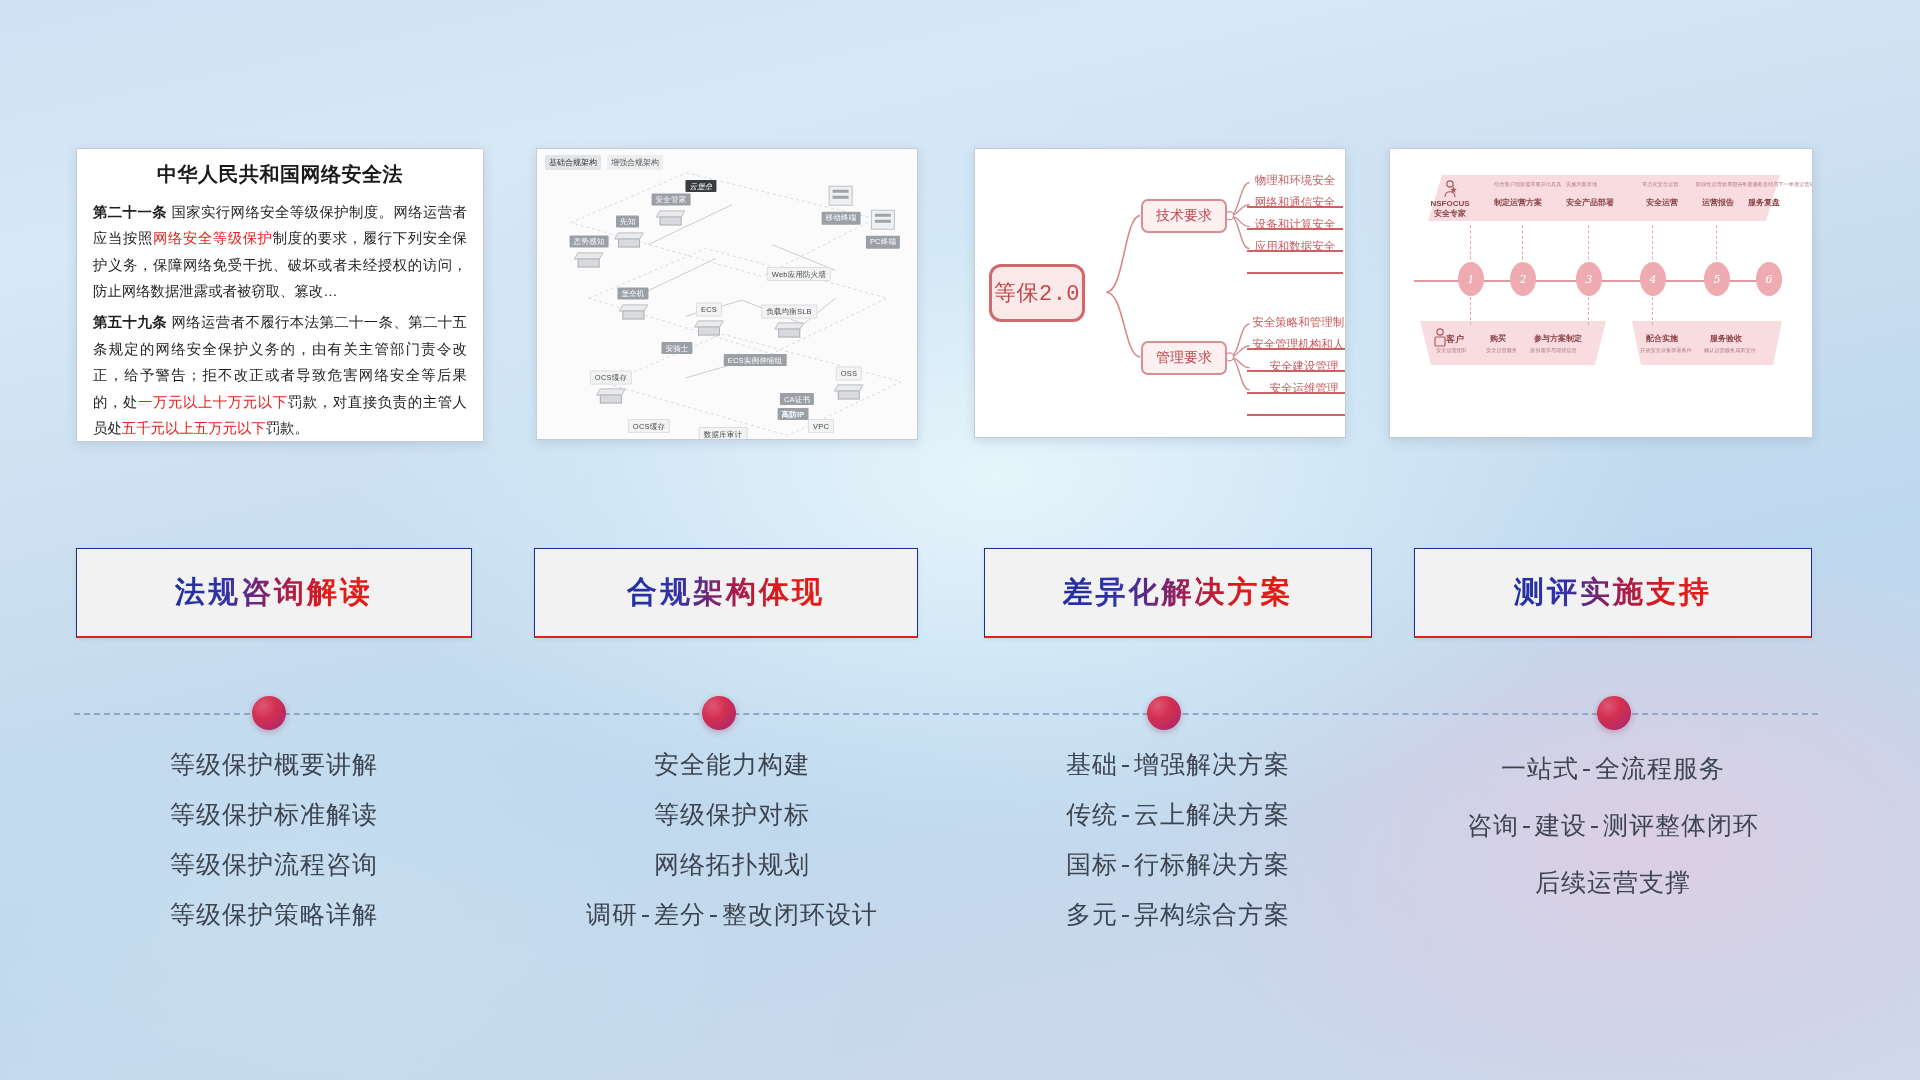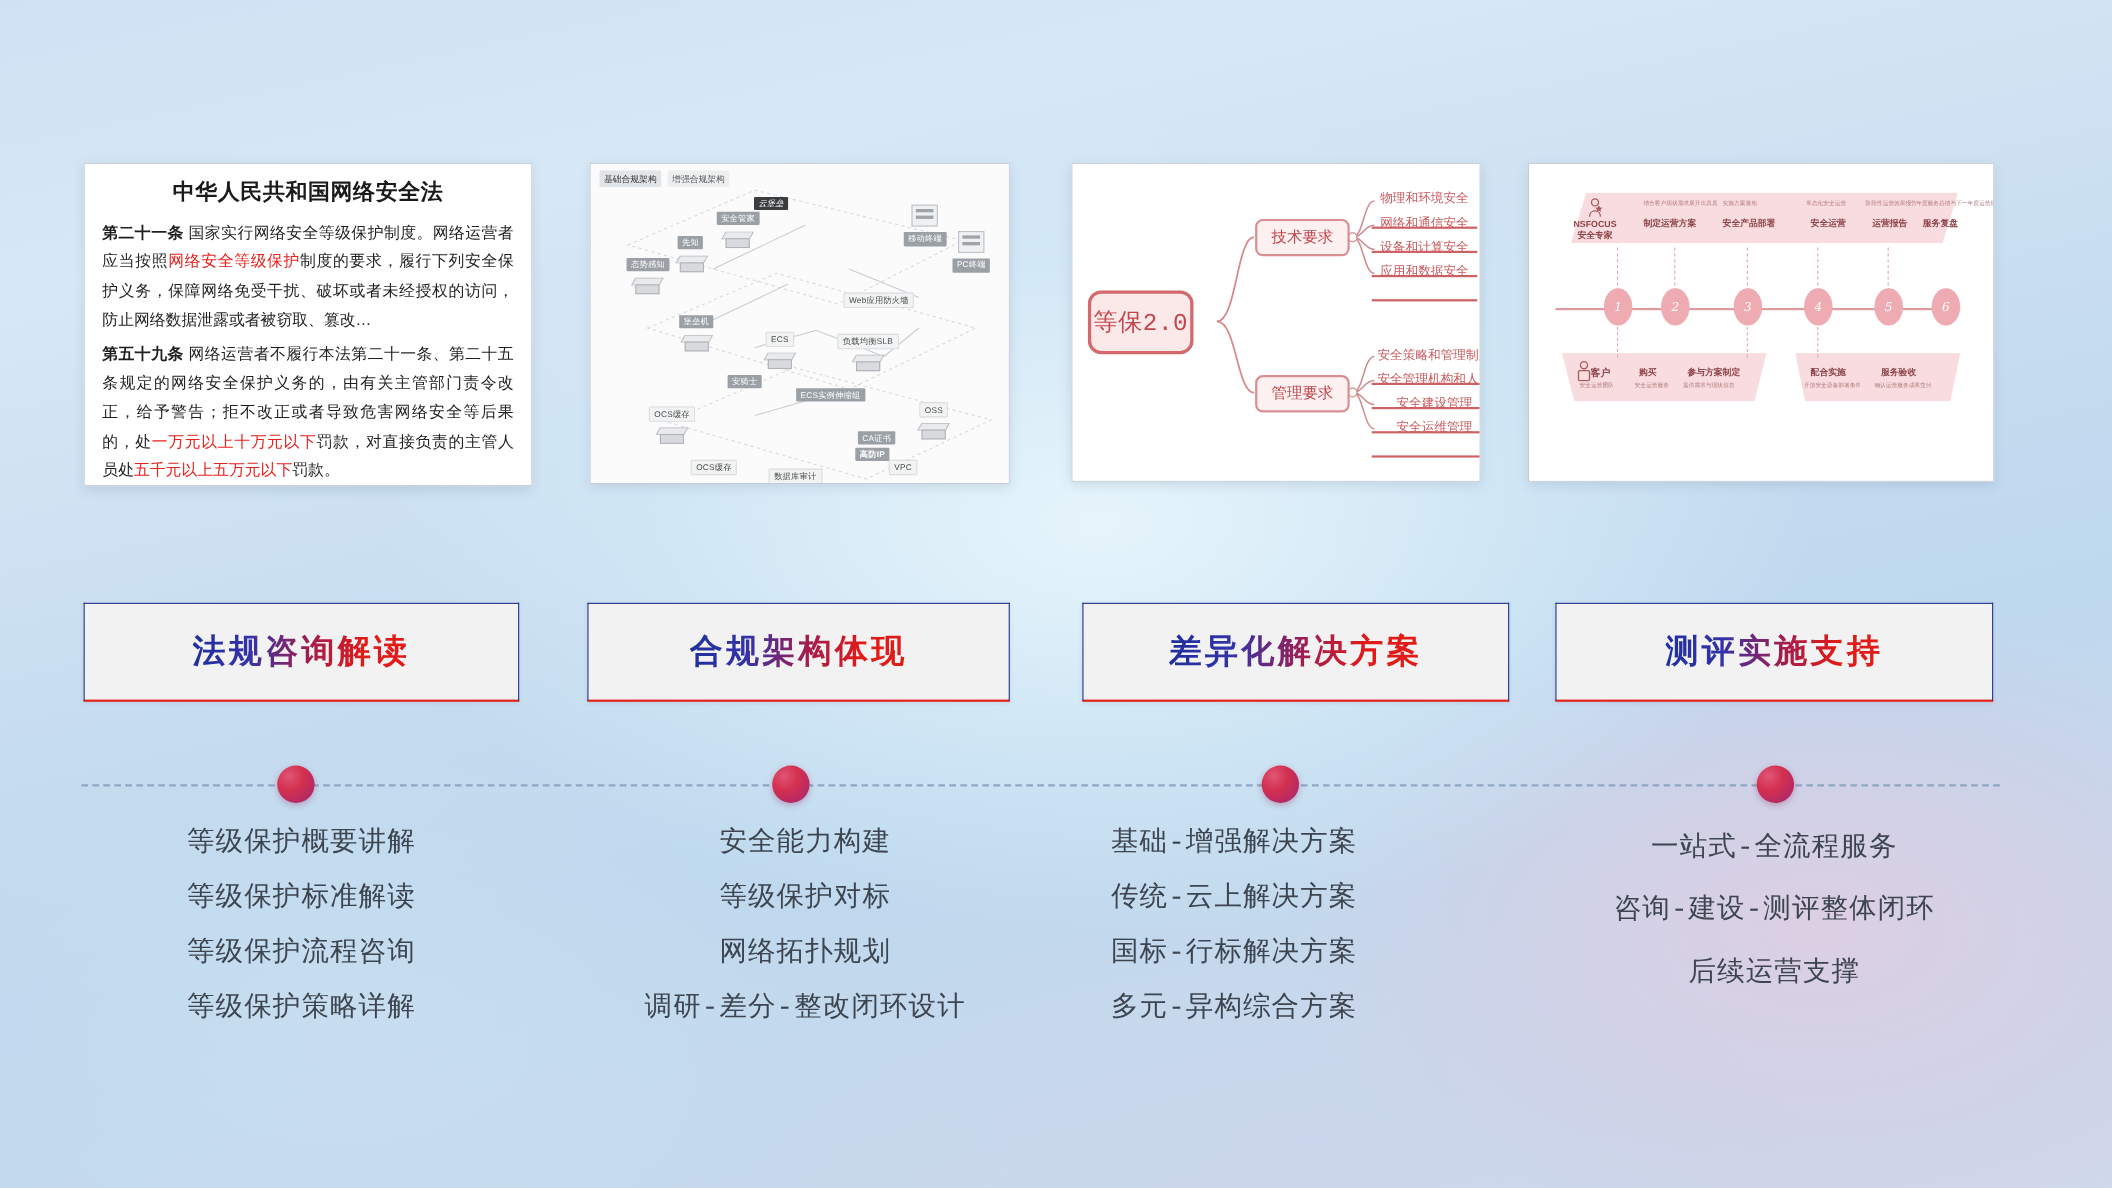--- a/index.html
+++ b/index.html
@@ -143,21 +143,21 @@
   #dot-1 { left: 252px; }
   #dot-2 { left: 702px; }
   #dot-3 { left: 1147px; }
   #dot-4 { left: 1597px; }
 
   
   .lists { position: absolute; left: 0; top: 742px; width: 1920px; height: 220px; }
   .list-col { position: absolute; top: 0; text-align: center; }
   #list-1 { left: 76px;  width: 396px; }
   #list-2 { left: 534px; width: 396px; }
-  #list-3 { left: 928px; width: 388px; }
+  #list-3 { left: 984px; width: 388px; }
   #list-4 { left: 1414px; width: 398px; }
   .list-item {
     font-size: 25px; color: #3d4550; letter-spacing: 1px; line-height: 50px;
     font-family: Liberation Mono, monospace;
     white-space: nowrap;
   }
   #list-4 .list-item { line-height: 57px; }
 </style>
 </head>
 <body>

